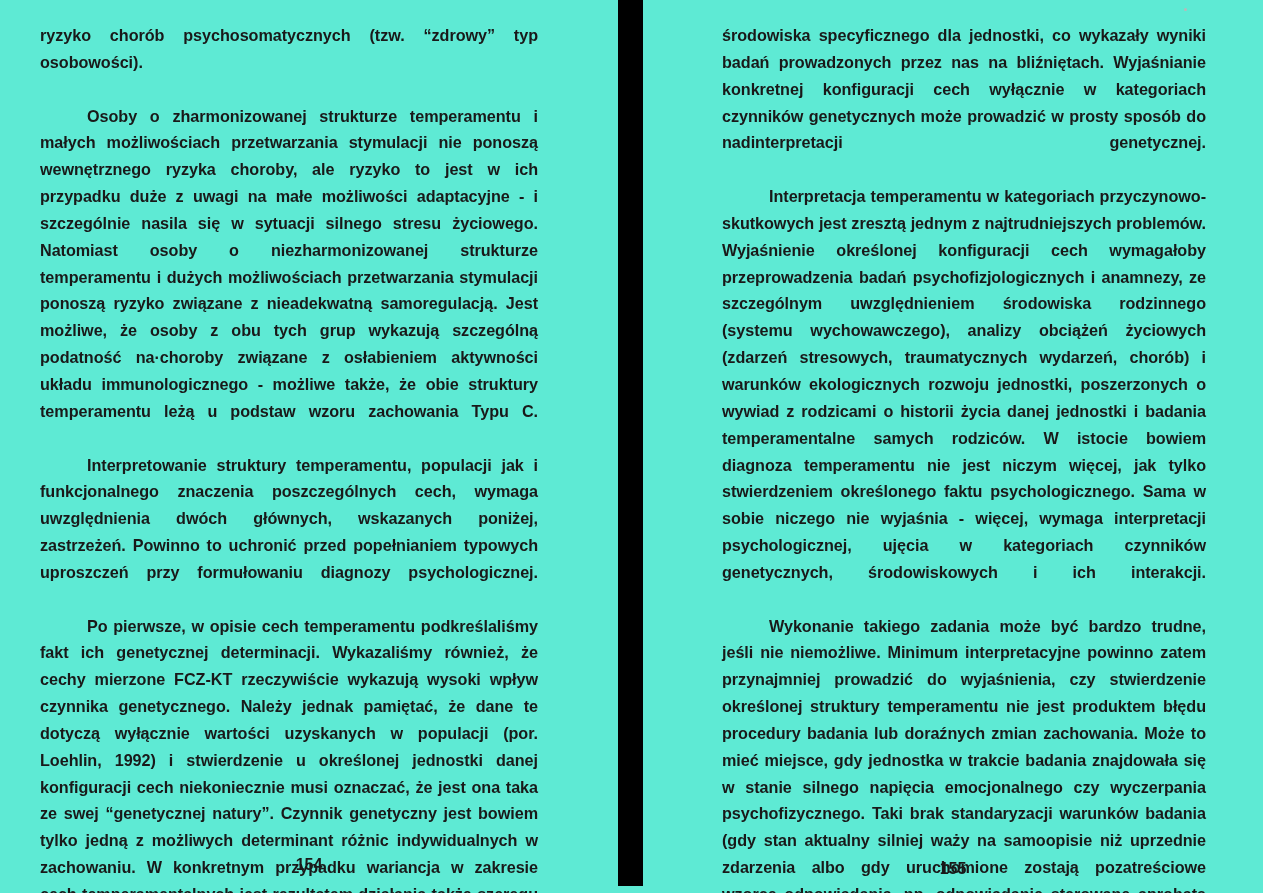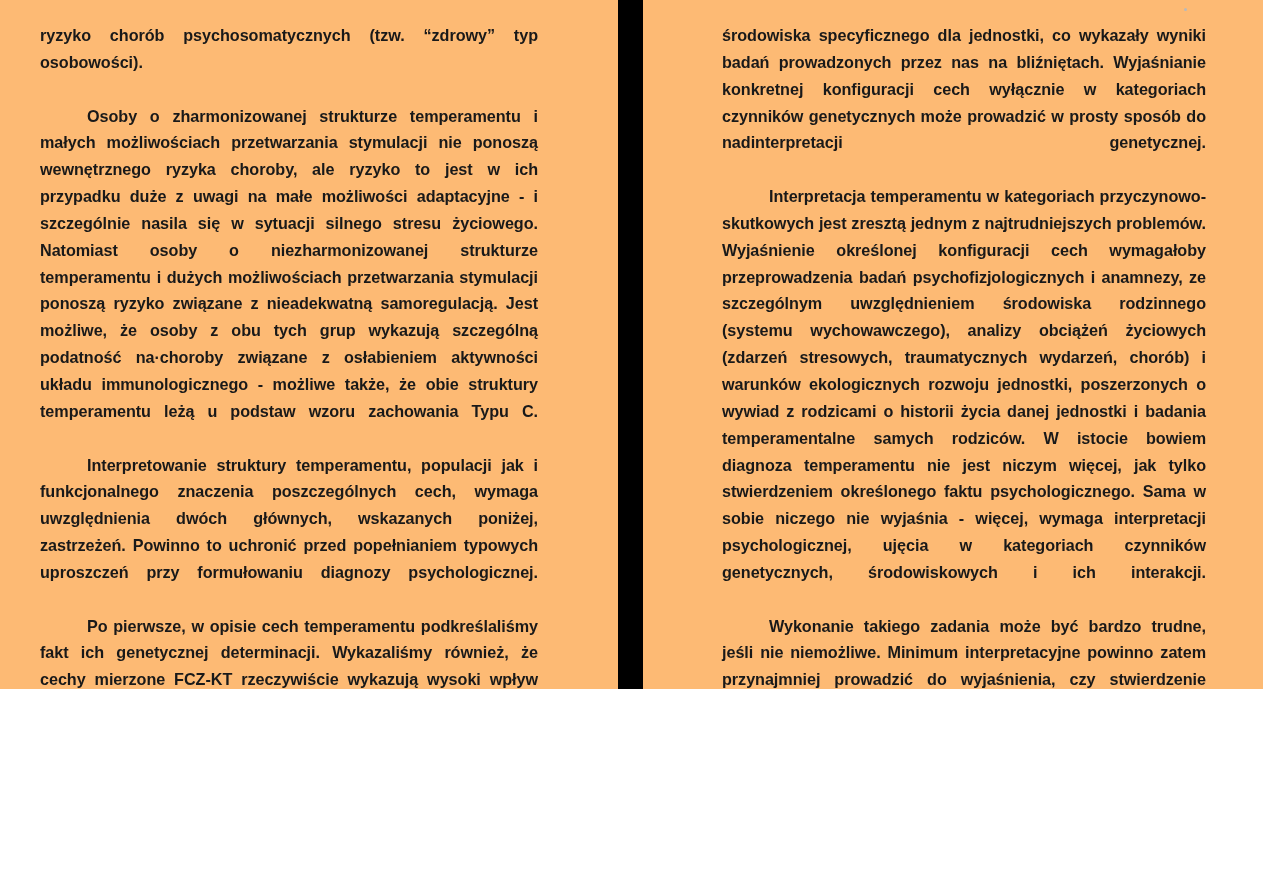--- a/index.html
+++ b/index.html
@@ -7,22 +7,22 @@
     margin: 0;
     padding: 0;
     background: #ffffff;
   }
   body {
     font-family: "Liberation Sans", sans-serif;
   }
   #scan {
     position: relative;
     width: 1263px;
-    height: 689px;
-    background: #fdba74;
+    height: 893px;
+    background: #5eead4;
     overflow: hidden;
   }
   
   .gutter {
     position: absolute;
     left: 618px;
     top: 0px;
     width: 25px;
     height: 886px;
     background: #000000;

